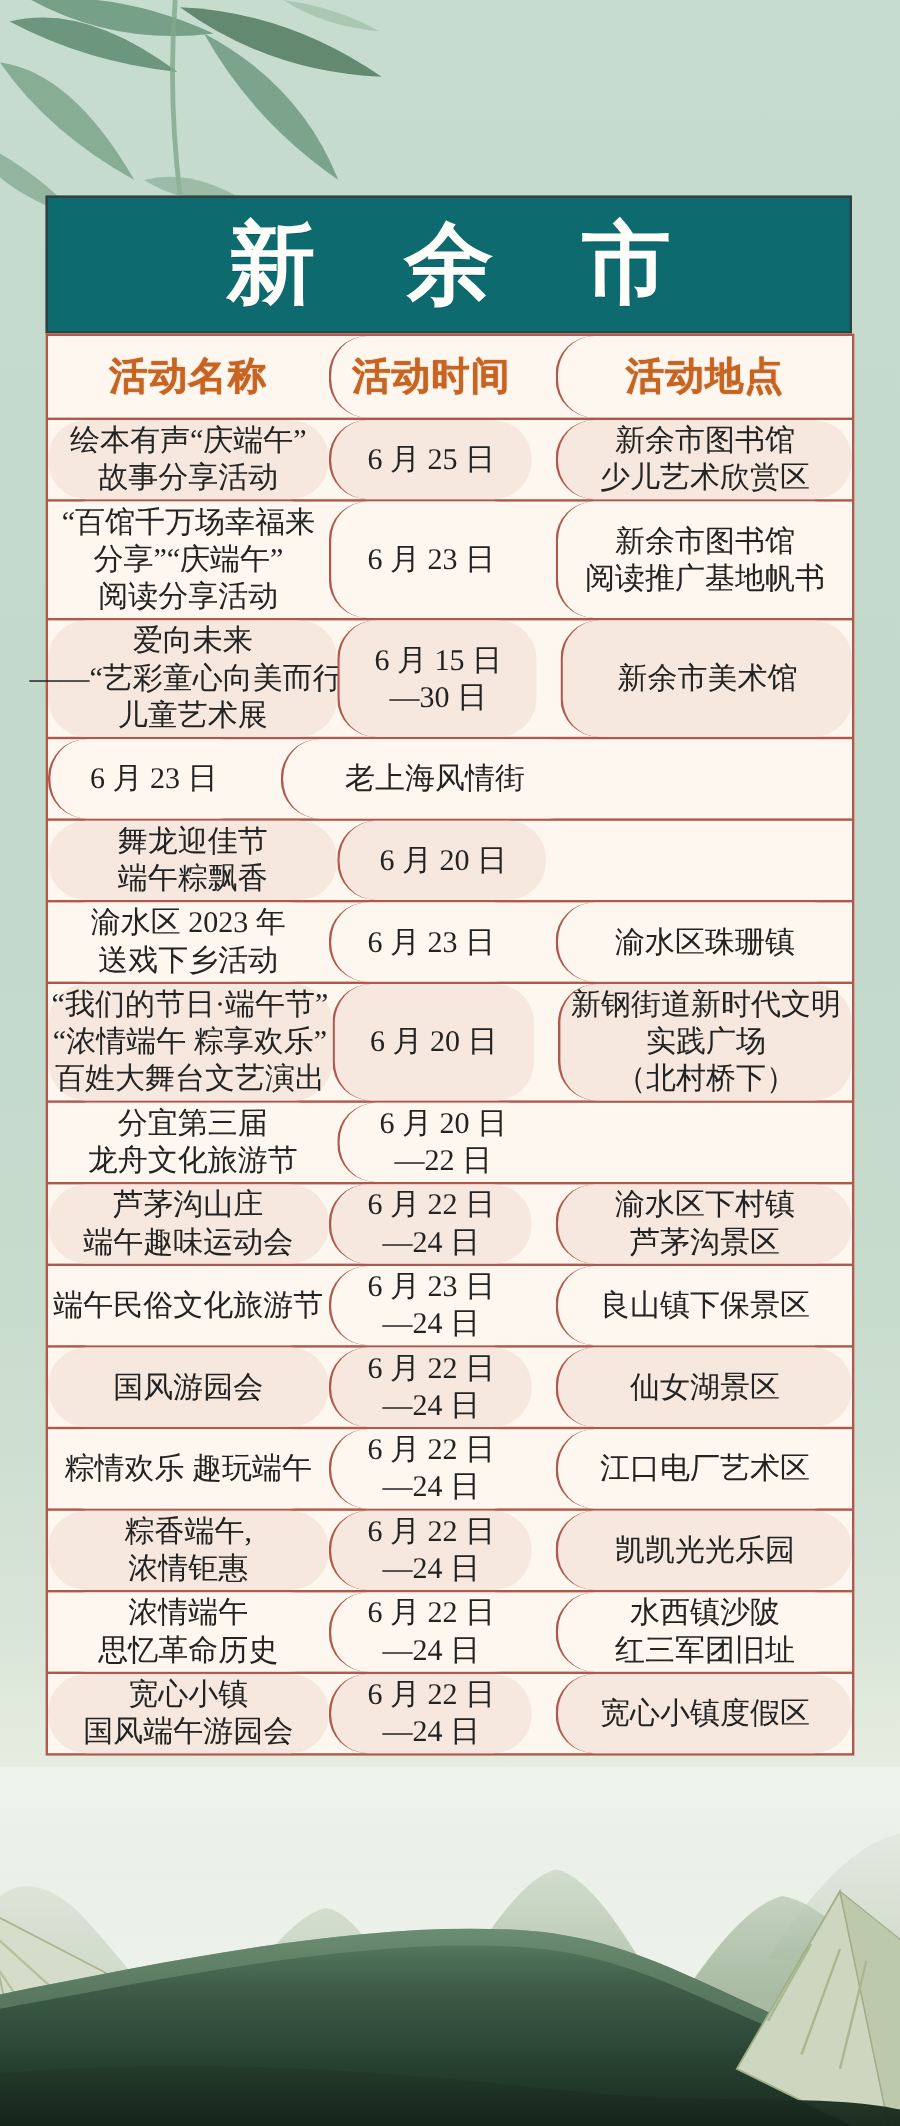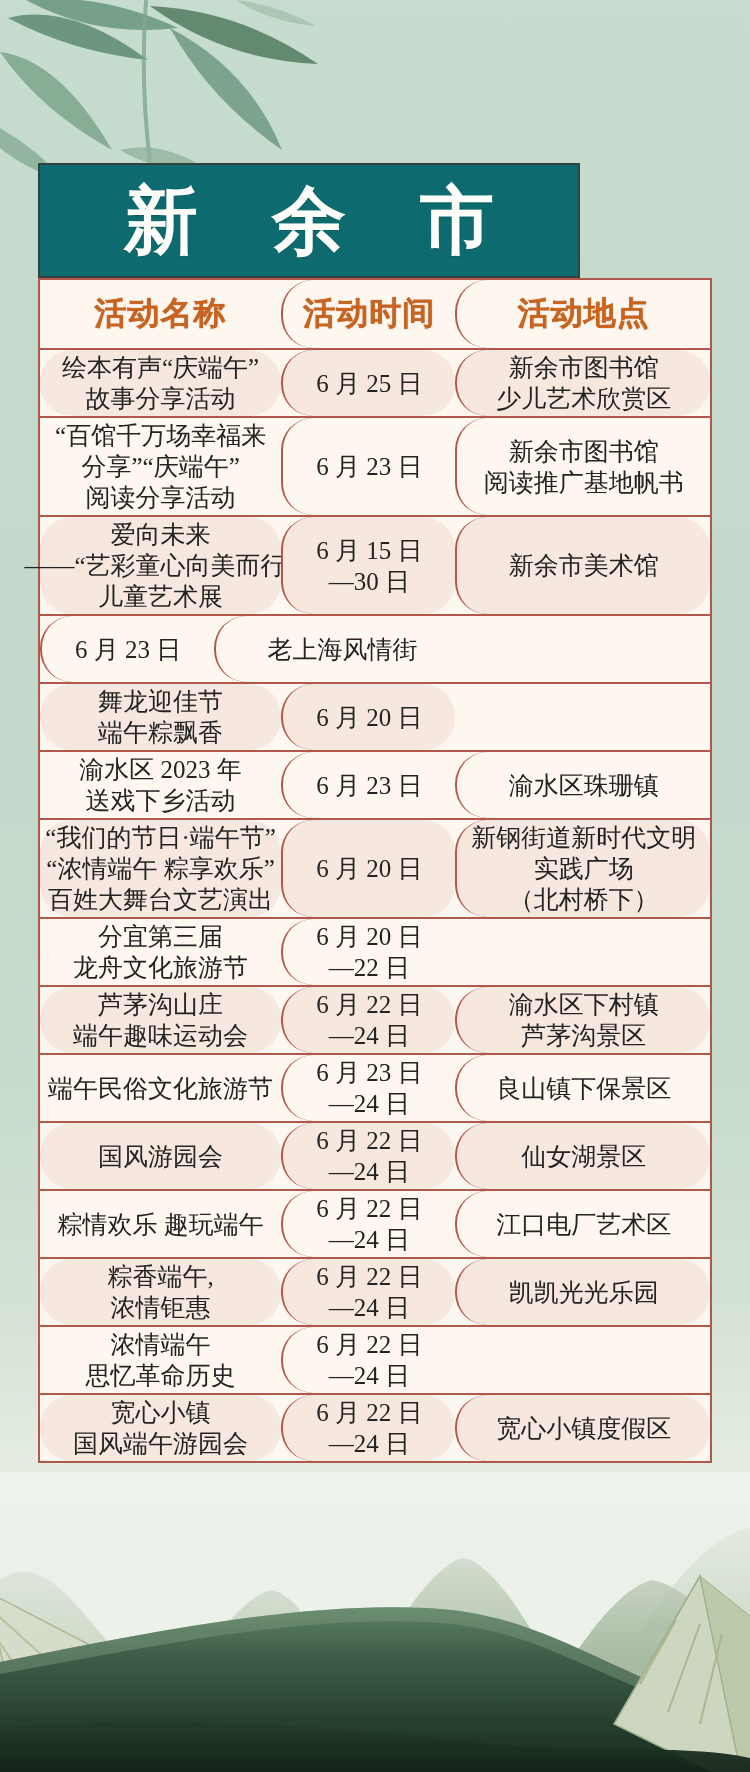--- a/index.html
+++ b/index.html
@@ -8,40 +8,40 @@
     font-family:"Liberation Serif","DejaVu Serif",serif;
     background:linear-gradient(180deg,#c6dccf 0%,#c2d9cb 40%,#c8dccd 62%,#d6e3d6 75%,#e3ecdf 82%,#edf2ea 88%,#eff3ec 100%);
   }
   .poster{position:absolute;inset:0;}
 
   
   .bamboo{position:absolute;left:0;top:0;}
 
   
   .title-band{
-    position:absolute;left:38px;top:163px;width:542px;height:115px;
+    position:absolute;left:38px;top:163px;width:672px;height:115px;
     background:#0d6b70;border:2px solid #32413d;box-sizing:border-box;
     display:flex;align-items:center;justify-content:center;
   }
   .title-band .city-title{
     color:#fdfdf9;font-size:74px;font-weight:bold;line-height:1;
     font-family:"Liberation Serif","DejaVu Serif",serif;
     text-shadow:0 1px 0 rgba(0,0,0,0.15);white-space:nowrap;
   }
 
   
   .act-table{
     position:absolute;left:38px;top:278px;width:674px;
     background:#fdf7ef;border:2px solid #b0584b;box-sizing:border-box;
   }
   .thead,.tr{display:flex;width:100%;}
   .thead{height:68px;background:#fdf7ef;}
   .tr{border-top:2px solid #b0584b;}
   .th,.td{box-sizing:border-box;display:flex;flex-direction:column;justify-content:center;align-items:center;text-align:center;border-radius:32px;}
-  .c1{width:36%;} .c2{width:26%;} .c3{width:38%;}
+  .c1{width:36%;} .c2{width:26%;} .c3{width:38%;margin-left:20px;}
   .th.c2,.td.c2,.th.c3,.td.c3{border-left:2px solid #b0584b;}
   .th{
     color:#c8641f;font-family:"Liberation Sans","DejaVu Sans",sans-serif;
     font-weight:bold;font-size:32px;letter-spacing:1px;
     text-shadow:0 0 1px #a34e15;
   }
   .td{min-height:66px;padding:2px 3px;font-size:25px;line-height:31px;color:#232323;}
   .tr.odd .td{background:#f6e8df;}
   .tr.even .td{background:#fdf7ef;}
   .line{white-space:nowrap;}
@@ -236,20 +236,24 @@
           </div>
         </div>
         <div class="tr even">
           <div class="td c1">
             <div class="line">浓情端午</div>
             <div class="line">思忆革命历史</div>
           </div>
           <div class="td c2">
             <div class="line">6 月 22 日</div>
             <div class="line">—24 日</div>
+          </div>
+          <div class="td c3">
+            <div class="line">水西镇沙陂</div>
+            <div class="line">红三军团旧址</div>
           </div>
         </div>
         <div class="tr odd">
           <div class="td c1">
             <div class="line">宽心小镇</div>
             <div class="line">国风端午游园会</div>
           </div>
           <div class="td c2">
             <div class="line">6 月 22 日</div>
             <div class="line">—24 日</div>

